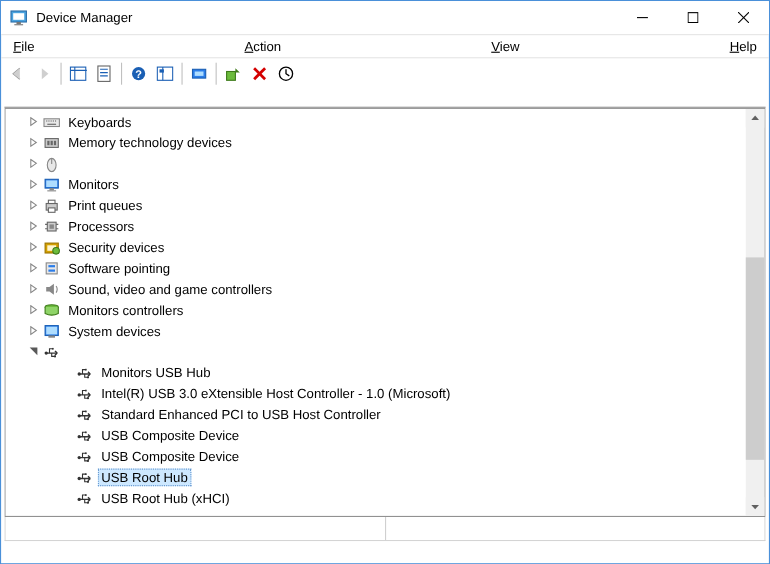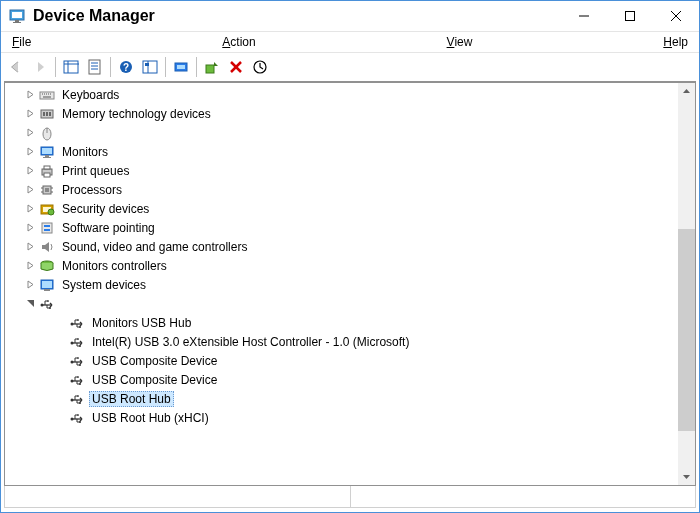--- a/index.html
+++ b/index.html
@@ -27,23 +27,22 @@
     display: flex;
     align-items: center;
     border-bottom: 1px solid #e5e5e5;
   }
   .titlebar-icon {
     width: 16px; height: 16px;
     margin: 0 8px;
   }
   .titlebar-title {
     flex: 0 0 auto;
-    font-size: 16px;
+    font-size: 12px;
     color: #000;
-    font-weight: bold;
   }
   .titlebar-spacer { flex: 1; }
   .titlebar-btn {
     width: 46px; height: 30px;
     display: flex; align-items: center; justify-content: center;
     color: #000;
   }
   .titlebar-btn svg { width: 10px; height: 10px; }
   
   .menubar {
@@ -77,21 +76,21 @@
     width: 1px; height: 20px;
     background: #c0c0c0;
     margin: 0 2px;
   }
   
   .client {
     flex: 1;
     display: flex;
     flex-direction: column;
     border-top: 1px solid #919191;
-    margin: 0 3px;
+    margin: 16px 3px;
     overflow: hidden;
     position: relative;
     text-align: center;
   }
   .tree-wrap {
     flex: 1;
     overflow: hidden;
     border: 1px solid #919191;
     position: relative;
     display: flex;
@@ -442,20 +441,28 @@
             </span>
         <span class="label">Monitors USB Hub</span>
       </div>
           <div class="tree-row" style="padding-left:60px">
         <span class="dev-icon">
               <svg width="16" height="16" viewBox="0 0 16 16">
                 <use href="#i-usb"></use>
               </svg>
             </span>
         <span class="label">Intel(R) USB 3.0 eXtensible Host Controller - 1.0 (Microsoft)</span>
+      </div>
+          <div class="tree-row" style="padding-left:60px">
+        <span class="dev-icon">
+              <svg width="16" height="16" viewBox="0 0 16 16">
+                <use href="#i-usb"></use>
+              </svg>
+            </span>
+        <span class="label">Standard Enhanced PCI to USB Host Controller</span>
       </div>
           <div class="tree-row" style="padding-left:60px">
         <span class="dev-icon">
               <svg width="16" height="16" viewBox="0 0 16 16">
                 <use href="#i-usb"></use>
               </svg>
             </span>
         <span class="label">USB Composite Device</span>
       </div>
           <div class="tree-row" style="padding-left:60px">

